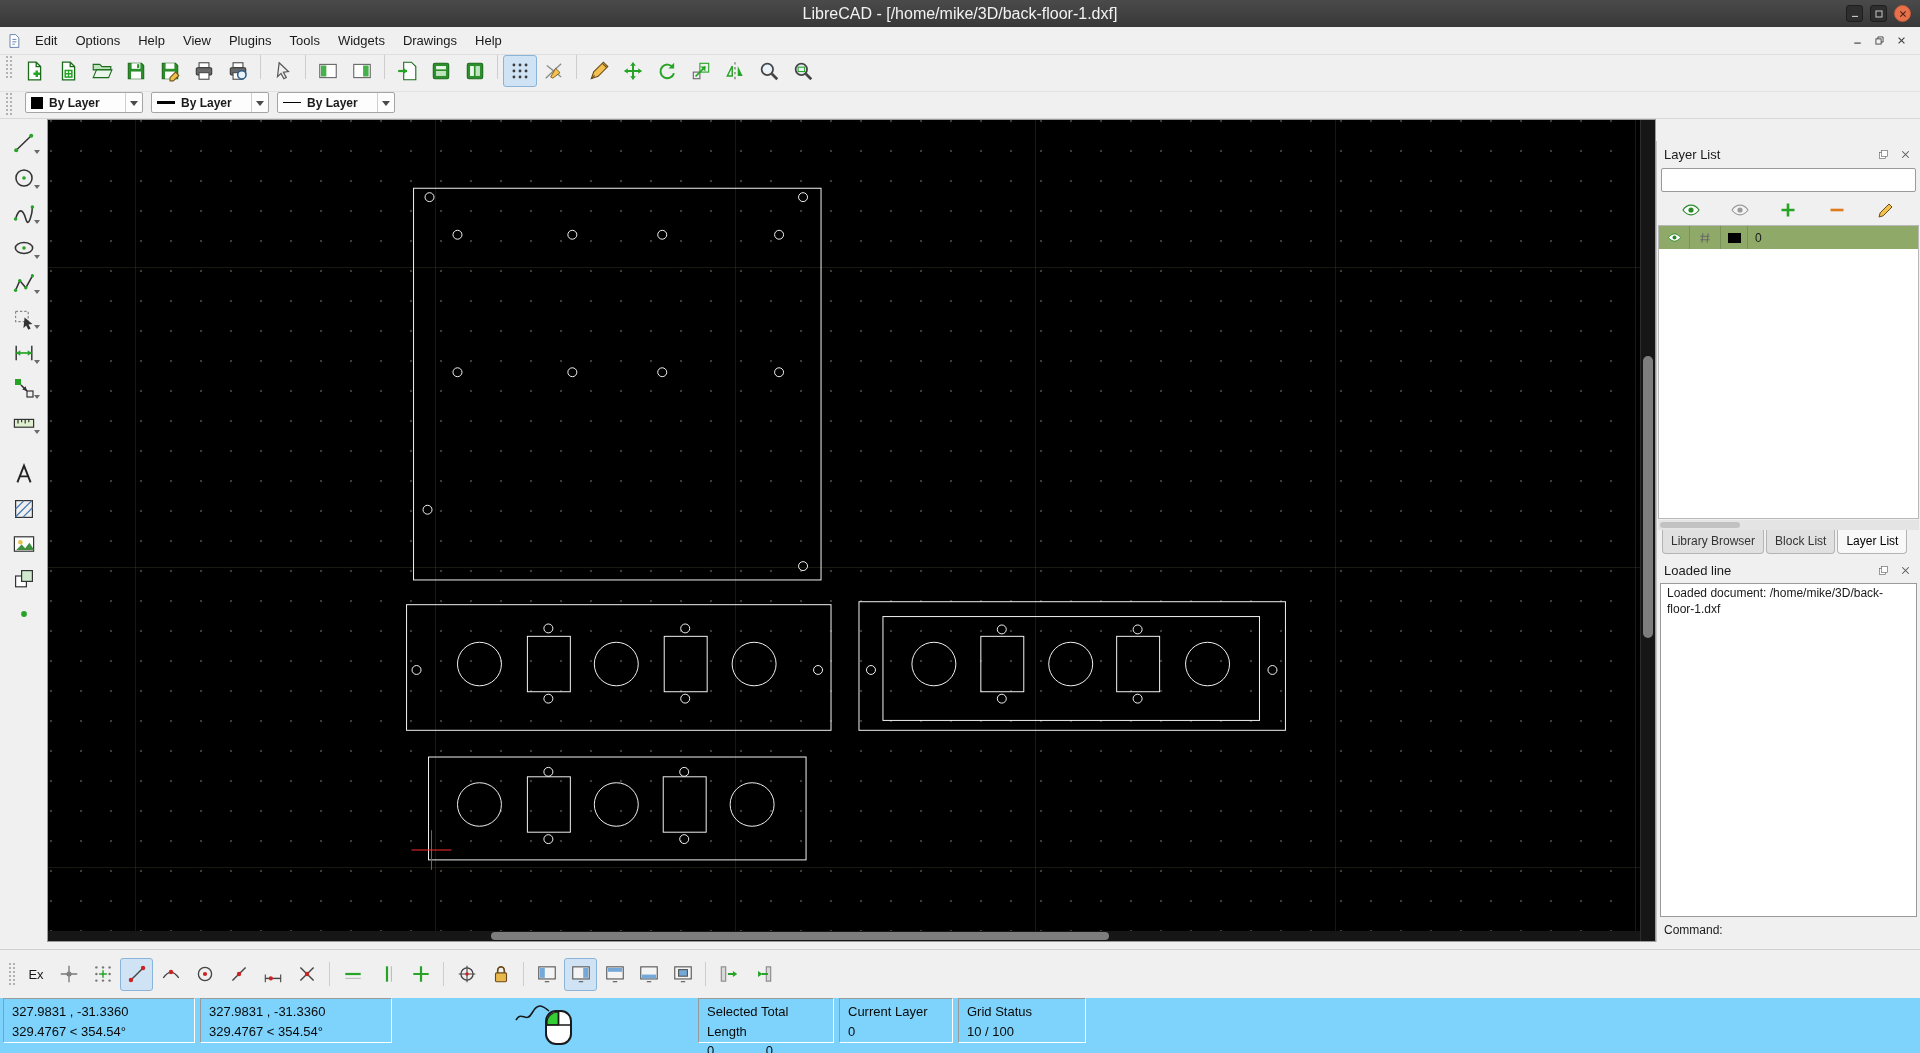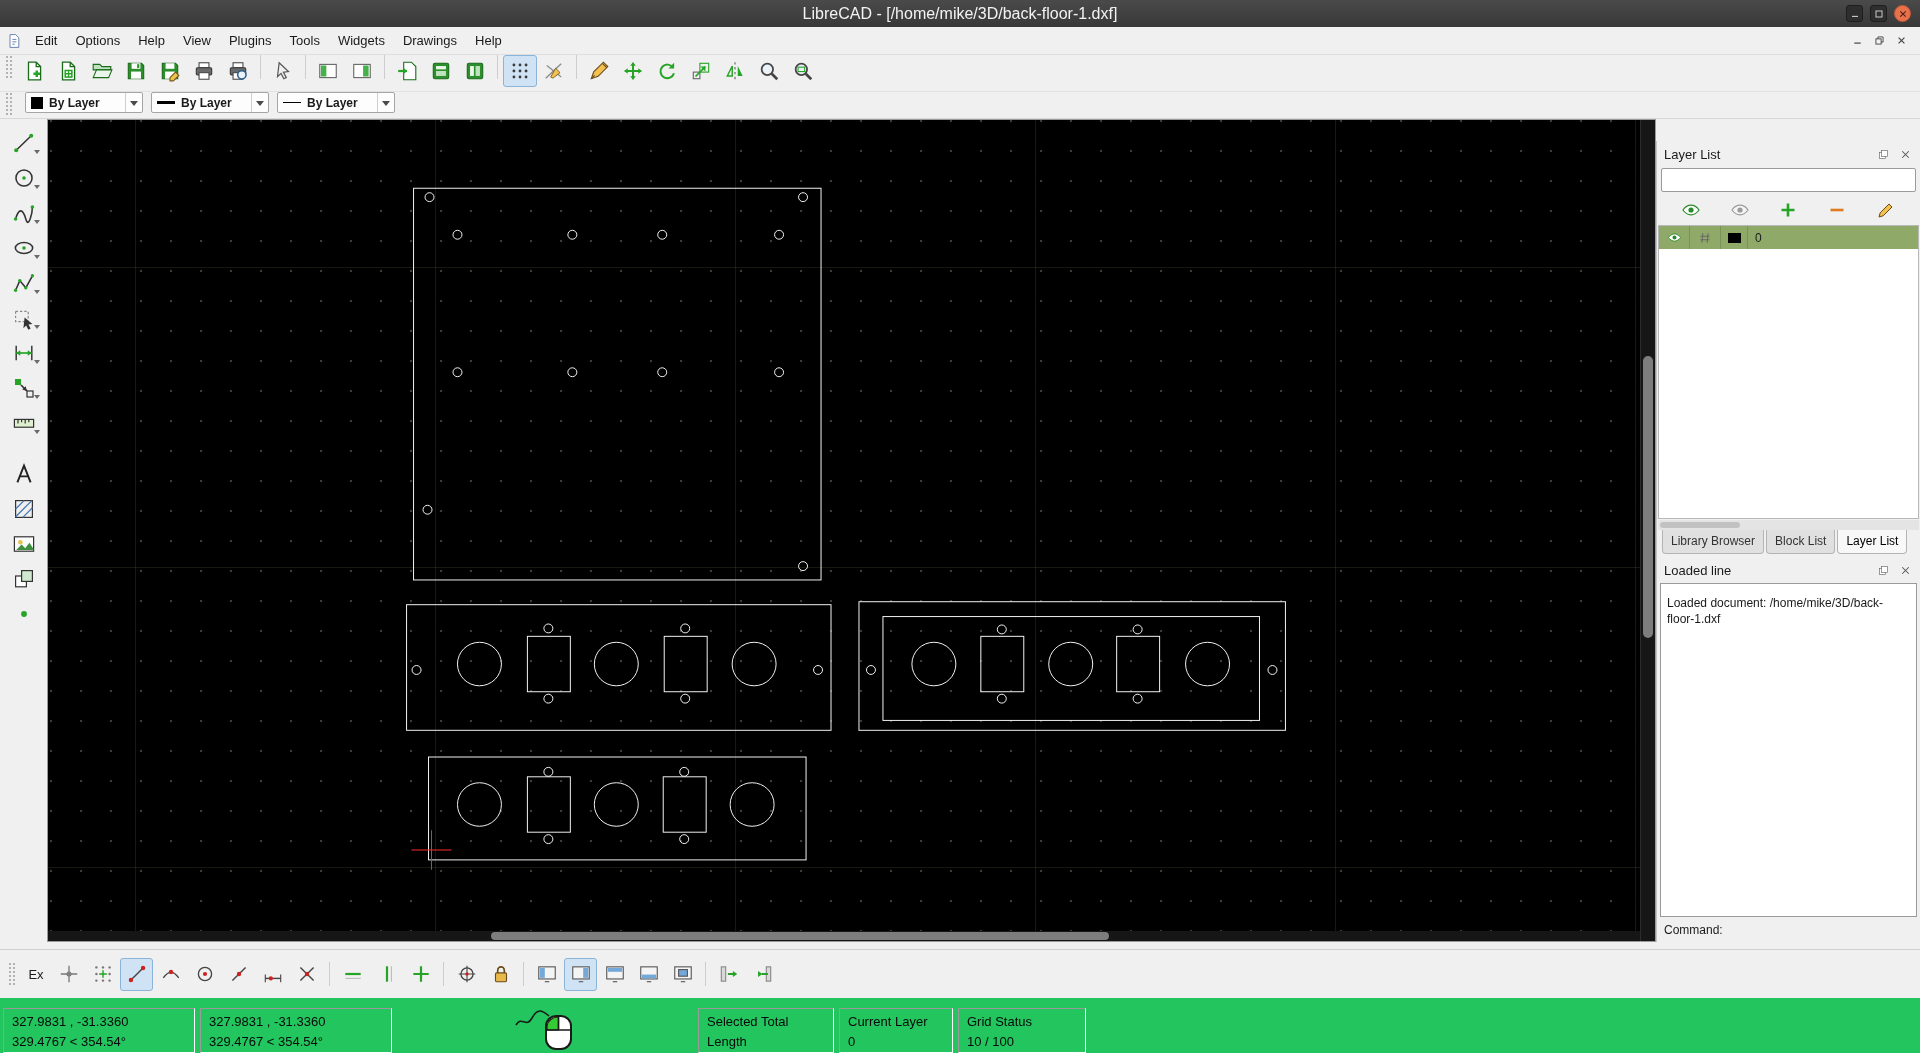--- a/index.html
+++ b/index.html
@@ -73,31 +73,31 @@
   .lcell.icon{width:31px;flex:none;}
   .lcell.color{width:27px;flex:none;}
   .colorbox{width:13px;height:10px;display:block;border:1px solid rgba(0,0,0,0.4);}
   .lcell.name{flex:1;justify-content:flex-start;padding-left:7px;border-right:none;}
   .mini-scroll{height:10px;flex:none;margin:1px 1px 0 1px;background:#e4e4e4;position:relative;}
   .mini-scroll .mini-handle{position:absolute;left:2px;top:2px;bottom:2px;width:80px;background:#c2c2c2;border-radius:3px;}
   .dock-tabs{height:27px;flex:none;display:flex;align-items:flex-start;gap:2px;padding-left:5px;background:#f0f0f0;}
   .dtab{padding:4px 8px 5px 8px;font-size:12px;background:#e0e0e0;border:1px solid #b4b4b4;border-top:none;border-radius:0 0 4px 4px;cursor:pointer;color:#333;}
   .dtab.active{background:#f8f8f8;color:#000;}
   .command-dock{flex:1;display:flex;flex-direction:column;min-height:0;}
-  .cmd-log{flex:1;margin:0 3px;background:#fff;border:1px solid #9a9a9a;padding:12px 6px;font-size:12px;line-height:1.3;overflow:hidden;overflow-wrap:break-word;cursor:text;}
+  .cmd-log{flex:1;margin:0 3px;background:#fff;border:1px solid #9a9a9a;padding:2px 6px;font-size:12px;line-height:1.3;overflow:hidden;overflow-wrap:break-word;cursor:text;}
   .cmd-prompt{height:25px;flex:none;display:flex;align-items:center;padding:0 7px;gap:22px;font-size:12px;}
   .cmd-input{flex:1;border:none;background:transparent;outline:none;font-size:12px;font-family:"Liberation Sans",sans-serif;}
 
   
   .snapbar{height:49px;flex:none;display:flex;align-items:center;background:#f0f0f0;border-top:1px solid #cfcfcf;padding-left:6px;gap:1px;margin-top:7px;}
   .snapbar .tbtn{width:33px;height:33px;}
   .snapbar .tbtn.txt{font-size:13px;color:#1a1a1a;width:30px;}
 
   
-  .statusbar{height:55px;flex:none;display:flex;align-items:flex-end;background:#22c55e;padding:0 3px;gap:5px;font-size:13px;color:#0a0a0a;}
+  .statusbar{height:55px;flex:none;display:flex;align-items:flex-start;background:#7dd3fc;padding:0 3px;gap:5px;font-size:13px;color:#0a0a0a;}
   .sbox{height:45px;border:1px solid;border-color:#9a9a9a #ffffff #ffffff #9a9a9a;padding:3px 8px;line-height:1.5;}
   .sbox.coords{width:192px;}
   .mouse-widget{margin-left:116px;width:68px;height:50px;flex:none;display:flex;align-items:flex-end;}
   .sbox.stl{width:136px;margin-left:112px;}
   .stl-vals span:first-child{display:inline-block;min-width:55px;}
   .sbox.curlayer{width:114px;}
   .sbox.gridstat{width:128px;}
 </style>
 </head>
 <body>

